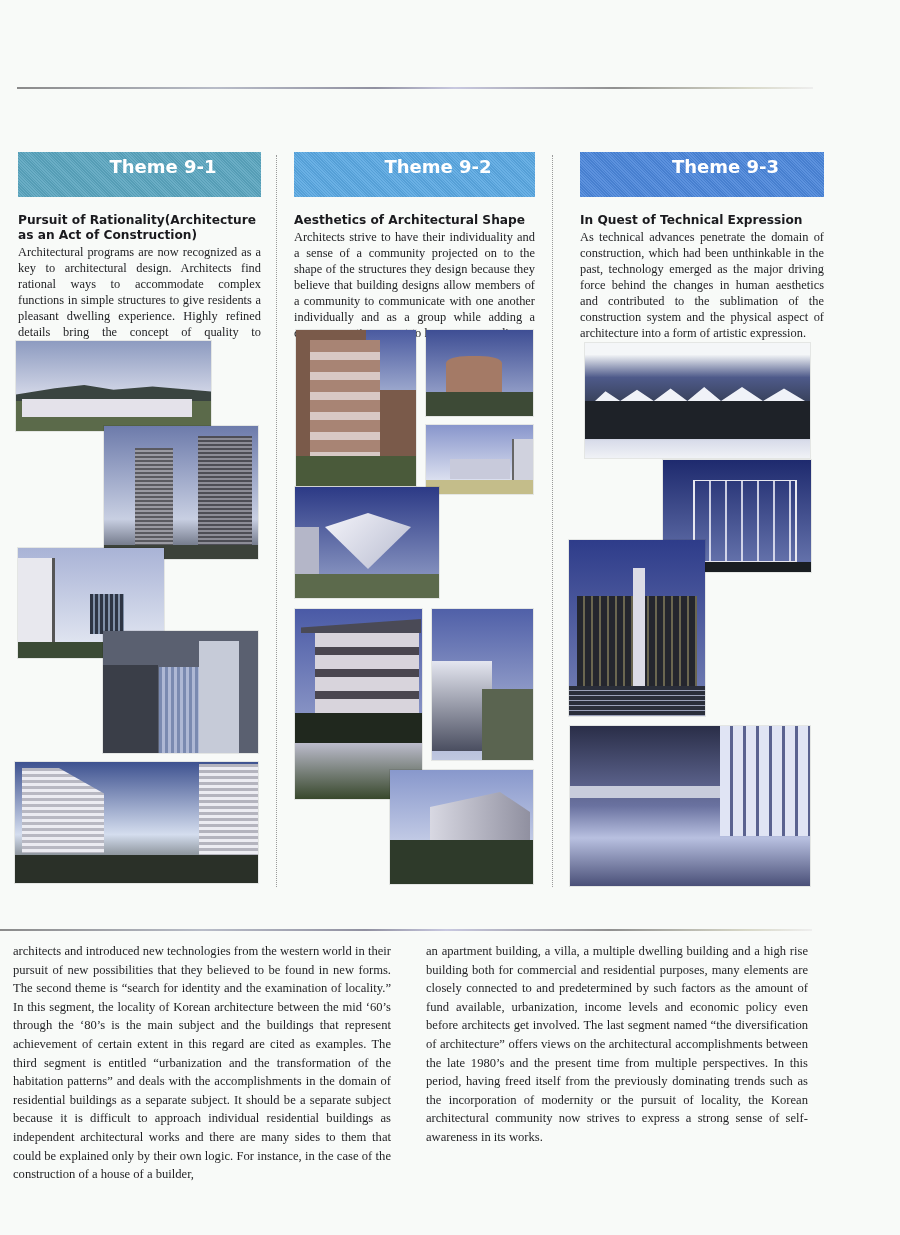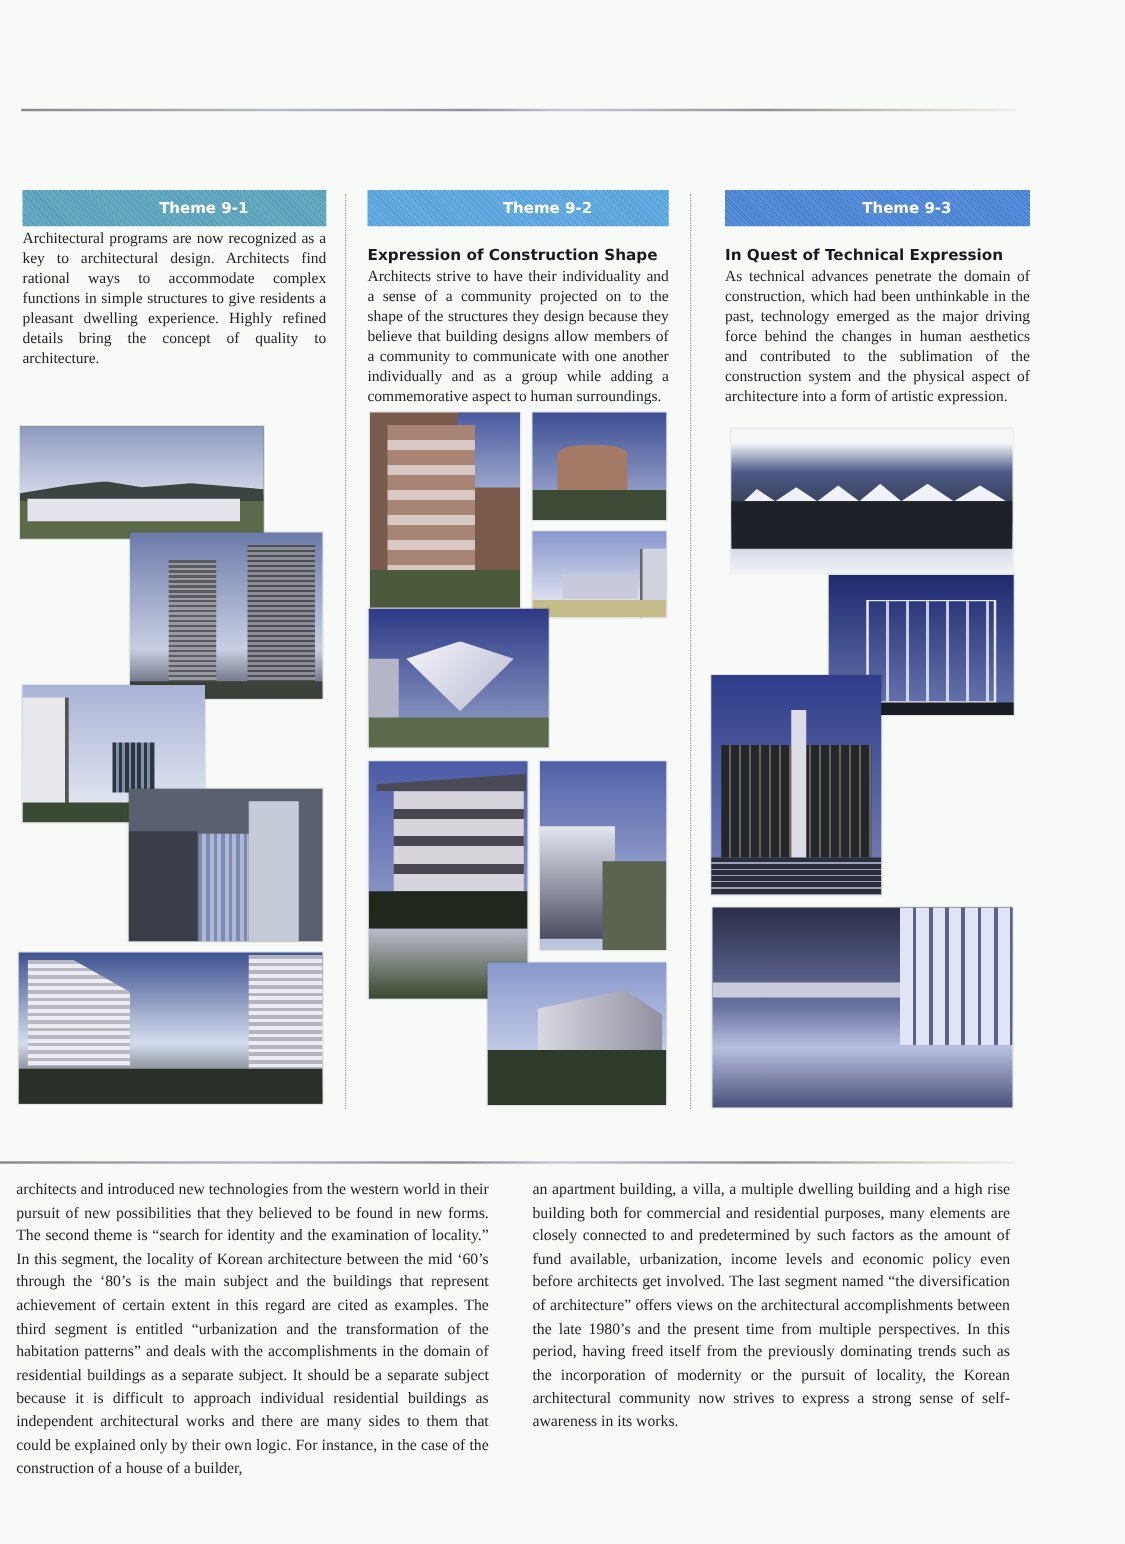--- a/index.html
+++ b/index.html
@@ -4,46 +4,47 @@
 <style>
   html, body { margin:0; padding:0; }
   body { width:900px; height:1235px; background:#f8faf8; position:relative; overflow:hidden;
          font-family:"Liberation Serif", serif; color:#1e1e22; }
   .rule { position:absolute; height:2px;
           background:linear-gradient(90deg,#8a8a8a 0%,#b8bcc8 25%,#9090a0 45%,#c8c8e0 55%,#909090 75%,#d8d8c8 92%,#eeeeee 100%); }
   .rule.top { left:17px; top:87px; width:796px; }
   .rule.mid { left:0; top:929px; width:812px; }
   .vsep { position:absolute; top:155px; height:732px; width:0; border-left:1px dotted #9a9a9a; }
   .col { position:absolute; top:152px; }
-  .banner { height:29px; color:#fff; font-family:"DejaVu Sans", sans-serif; font-weight:bold;
-            font-size:12px; text-align:center; line-height:29px;
+  .banner { height:45px; color:#fff; font-family:"DejaVu Sans", sans-serif; font-weight:bold;
+            font-size:18px; text-align:center; line-height:29px;
             background-image:repeating-linear-gradient(45deg, rgba(255,255,255,0.10) 0 1px, rgba(0,0,0,0.05) 1px 2px);padding-left:47px; }
   .heading { font-family:"DejaVu Sans", sans-serif; font-weight:bold; font-size:12.2px;
              line-height:15px; margin-top:16px; color:#1a1a1e; }
   .body { font-size:12.4px; line-height:16px; text-align:justify; margin-top:1px; color:#232326; }
   .photo { position:absolute; overflow:hidden; box-shadow:0 0 0 1px rgba(0,0,0,0.08); }
   .photo .sky { position:absolute; left:0; right:0; top:0; }
   .photo .bld { position:absolute; }
   .footer-col { position:absolute; top:942px; font-size:12.6px; line-height:18.6px;
                 text-align:justify; color:#1f1f22; }
 </style>
 </head>
 <body>
 
 <div class="rule top"></div>
 
 <div class="col" style="left:18px; width:243px;">
   <div class="banner" style="background-color:#5aa5bf;">Theme 9-1</div>
+  <div class="heading">Pursuit of Rationality(Architecture as an Act of Construction)</div>
   <div class="body">Architectural programs are now recognized as a key to architectural design. Architects find rational ways to accommodate complex functions in simple structures to give residents a pleasant dwelling experience. Highly refined details bring the concept of quality to architecture.</div>
 </div>
 <div class="vsep" style="left:276px;"></div>
 
 <div class="col" style="left:294px; width:241px;">
   <div class="banner" style="background-color:#5aa8e2;">Theme 9-2</div>
-  <div class="heading">Expression of Construction Shape</div>
+  <div class="heading">Aesthetics of Architectural Shape</div>
   <div class="body">Architects strive to have their individuality and a sense of a community projected on to the shape of the structures they design because they believe that building designs allow members of a community to communicate with one another individually and as a group while adding a commemorative aspect to human surroundings.</div>
 </div>
 <div class="vsep" style="left:552px;"></div>
 
 <div class="col" style="left:580px; width:244px;">
   <div class="banner" style="background-color:#4b86da;">Theme 9-3</div>
   <div class="heading">In Quest of Technical Expression</div>
   <div class="body">As technical advances penetrate the domain of construction, which had been unthinkable in the past, technology emerged as the major driving force behind the changes in human aesthetics and contributed to the sublimation of the construction system and the physical aspect of architecture into a form of artistic expression.</div>
 </div>
 

